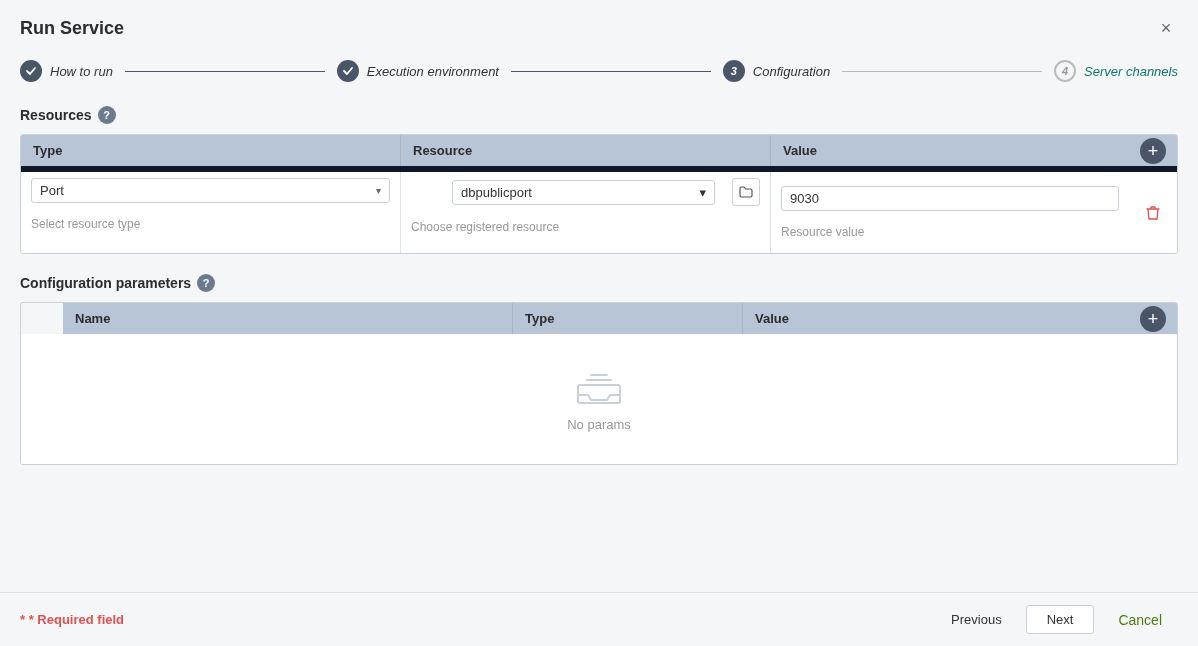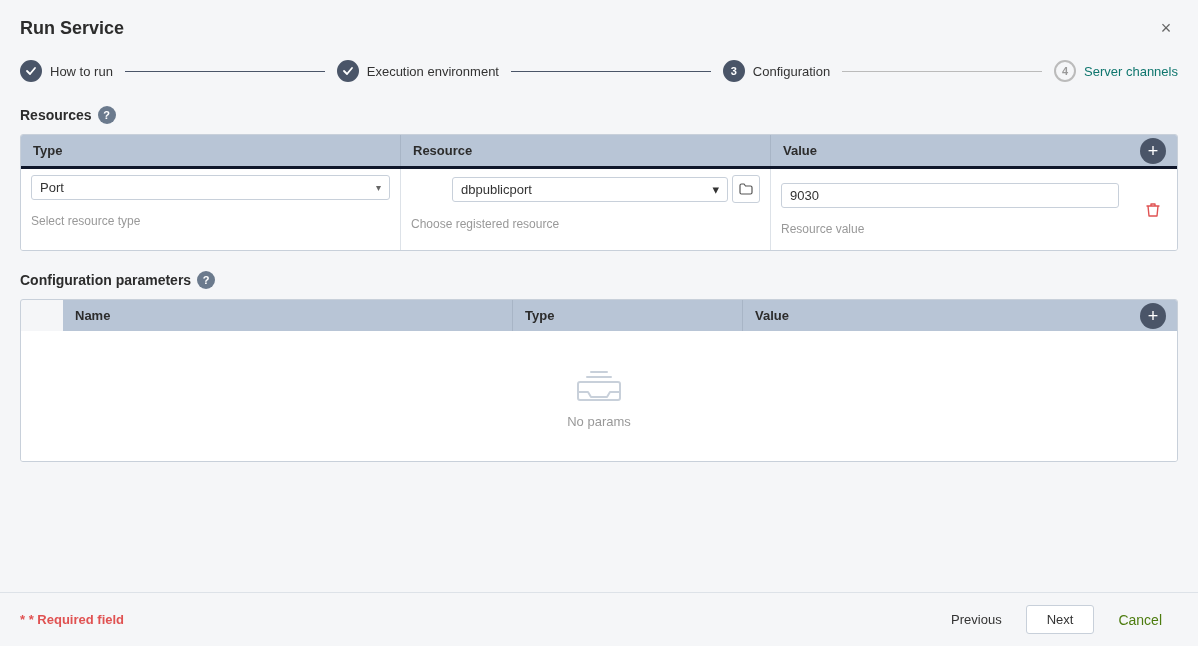--- a/index.html
+++ b/index.html
@@ -47,20 +47,21 @@
       width: 24px;
       height: 24px;
     }
 
     
     .stepper {
       display: flex;
       align-items: center;
       padding: 10px 20px 16px 20px;
       background: #f5f6f8;
+      font-style: italic;
     }
     .step {
       display: flex;
       align-items: center;
       gap: 8px;
     }
     .step-icon {
       width: 22px;
       height: 22px;
       border-radius: 50%;
@@ -185,21 +186,21 @@
       cursor: pointer;
       font-size: 18px;
       display: flex;
       align-items: center;
       justify-content: center;
       line-height: 1;
     }
     .table-row {
       display: flex;
       background: white;
-      border-top: 3px solid #0f172a;
+      border-top: 6px solid #0f172a;
       align-items: stretch;
     }
     .table-row .col-type {
       width: 380px;
       padding: 6px 10px;
       border-right: 1px solid #dde2e8;
     }
     .table-row .col-resource {
       width: 370px;
       padding: 6px 10px;
@@ -245,21 +246,21 @@
       color: #333;
       width: 100%;
     }
     .custom-select .chevron {
       color: #666;
       font-size: 10px;
     }
     .resource-select-row {
       display: flex;
       align-items: center;
-      gap: 4px;
+      gap: 17px;
       padding-left: 41px;
     }
     .resource-select {
       flex: 1;
       display: flex;
       align-items: center;
       justify-content: space-between;
       border: 1px solid #c8d0da;
       border-radius: 3px;
       padding: 4px 8px;

